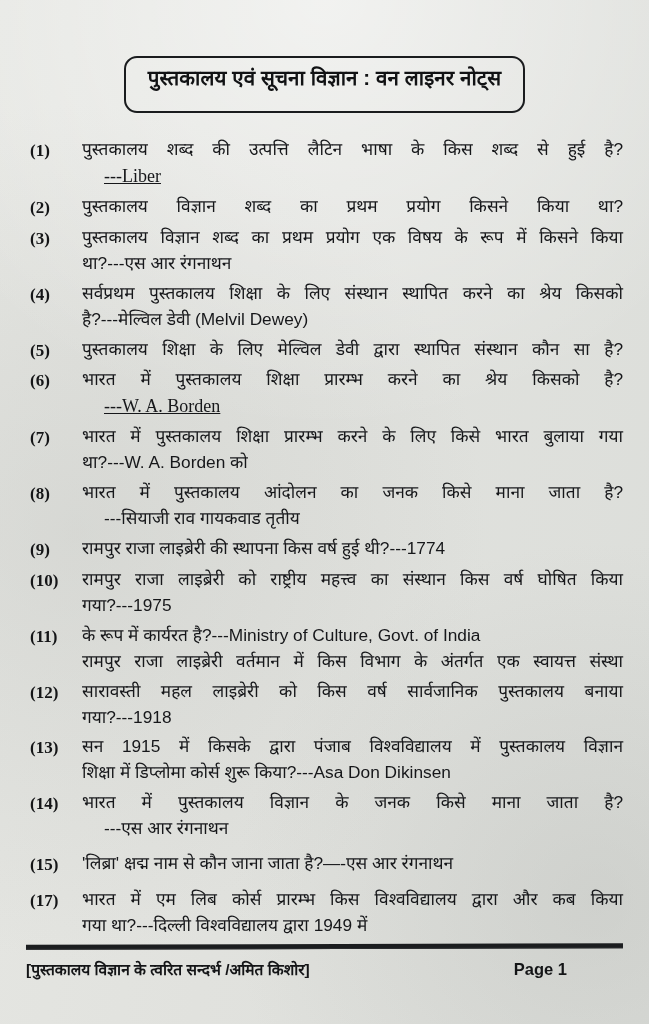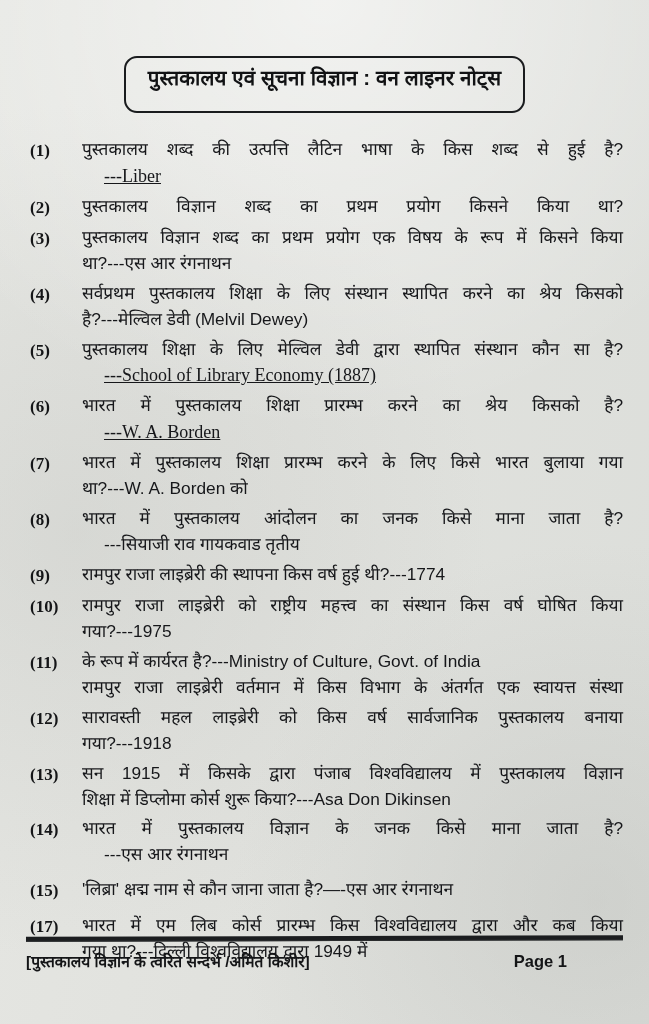--- a/index.html
+++ b/index.html
@@ -99,21 +99,21 @@
 
   
   .gap-sm { margin-bottom: 4px; }
   .gap-md { margin-bottom: 9px; }
 
   
   .footer {
     position: absolute;
     left: 26px;
     right: 26px;
-    bottom: 52px;
+    bottom: 44px;
   }
   .footer-rule {
     height: 4px;
     background: #1b1d1f;
     border-bottom: 1.5px solid #2a2c2e;
     margin-bottom: 9px;
     transform: rotate(-0.12deg);
   }
   .footer-row {
     display: flex;
@@ -178,21 +178,20 @@
       <div class="qbody">
         <span class="qline just">सर्वप्रथम पुस्तकालय शिक्षा के लिए संस्थान स्थापित करने का श्रेय किसको</span>
         <span class="qline">है?---मेल्विल डेवी (Melvil Dewey)</span>
       </div>
     </div>
 
     <div class="qrow gap-sm">
       <div class="qnum">(5)</div>
       <div class="qbody">
         <span class="qline just">पुस्तकालय शिक्षा के लिए मेल्विल डेवी द्वारा स्थापित संस्थान कौन सा है?</span>
-        <span class="qline indent ans-latin">---School of Library Economy (1887)</span>
       </div>
     </div>
 
     <div class="qrow gap-sm">
       <div class="qnum">(6)</div>
       <div class="qbody">
         <span class="qline just">भारत में पुस्तकालय शिक्षा प्रारम्भ करने का श्रेय किसको है?</span>
         <span class="qline indent ans-latin">---W. A. Borden</span>
       </div>
     </div>

